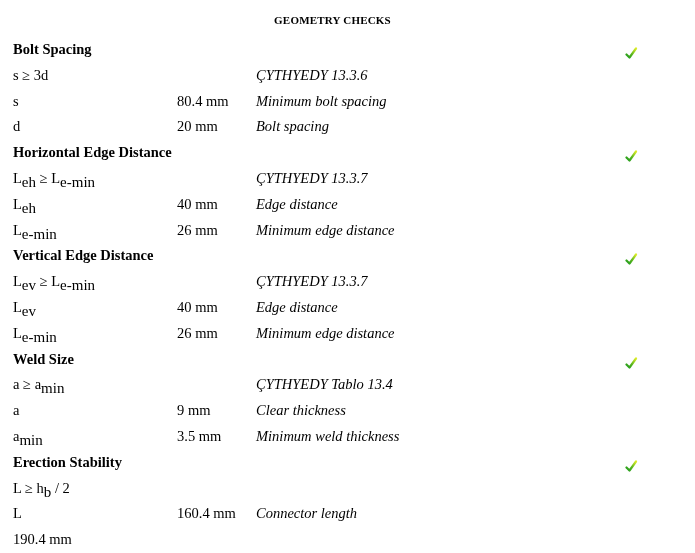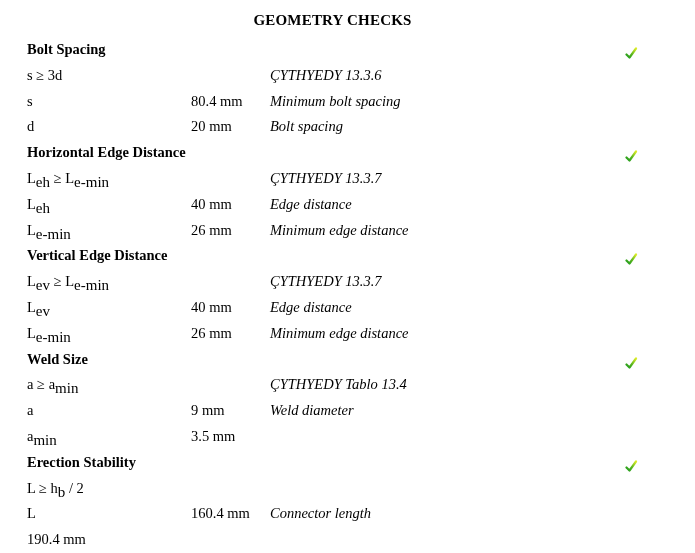--- a/index.html
+++ b/index.html
@@ -5,27 +5,27 @@
   html, body { margin: 0; padding: 0; }
   body {
     width: 695px; height: 553px; overflow: hidden;
     background: var(--bg, #ffffff);
     color: var(--text, #000000);
     font-family: "Liberation Serif", "DejaVu Serif", serif;
   }
   .report { width: 665px; }
   .title {
     height: 37px; line-height: 40px;
-    text-align: center; font-weight: bold; font-size: 15px;
+    text-align: center; font-weight: bold; font-size: 11px;
     letter-spacing: 0.2px;
   }
   .row {
     position: relative; display: flex;
     height: 25.8px; line-height: 25.8px;
-    padding-left: 27px; font-size: 14.5px;
+    padding-left: 13px; font-size: 14.5px;
     white-space: nowrap;
   }
   .col-sym  { width: 164px; flex: none; }
   .col-val  { width: 79px;  flex: none; }
   .col-desc { flex: none; font-style: italic; }
   .section-row .section-name { font-weight: bold; font-size: 14.5px; }
   .sub { font-size: 15px; position: relative; top: 4px; line-height: 0; letter-spacing: 0; }
   .check { position: absolute; left: 625px; top: 6px; width: 13px; height: 13px; }
   .hidden-defs { position: absolute; width: 0; height: 0; }
 </style>
@@ -137,26 +137,27 @@
 
   <div class="row formula-row">
     <span class="col-sym"><span>a ≥ a</span><span class="sub">min</span></span>
     <span class="col-val"></span>
     <span class="col-desc">ÇYTHYEDY Tablo 13.4</span>
   </div>
 
   <div class="row data-row">
     <span class="col-sym"><span>a</span></span>
     <span class="col-val">9 mm</span>
-    <span class="col-desc">Weld diameter</span>
+    <span class="col-desc">Clear thickness</span>
   </div>
 
   <div class="row data-row">
     <span class="col-sym"><span>a</span><span class="sub">min</span></span>
     <span class="col-val">3.5 mm</span>
+    <span class="col-desc">Minimum weld thickness</span>
   </div>
 
   <div class="row section-row">
     <span class="section-name">Erection Stability</span>
     <span class="check">
       <svg width="13" height="13" viewBox="0 0 13 13">
         <polyline points="1.5,7.5 4.5,10.5 11,1.5" fill="none" stroke="url(#checkGrad)" stroke-width="2.2" stroke-linecap="round" stroke-linejoin="round"></polyline>
       </svg>
     </span>
   </div>

